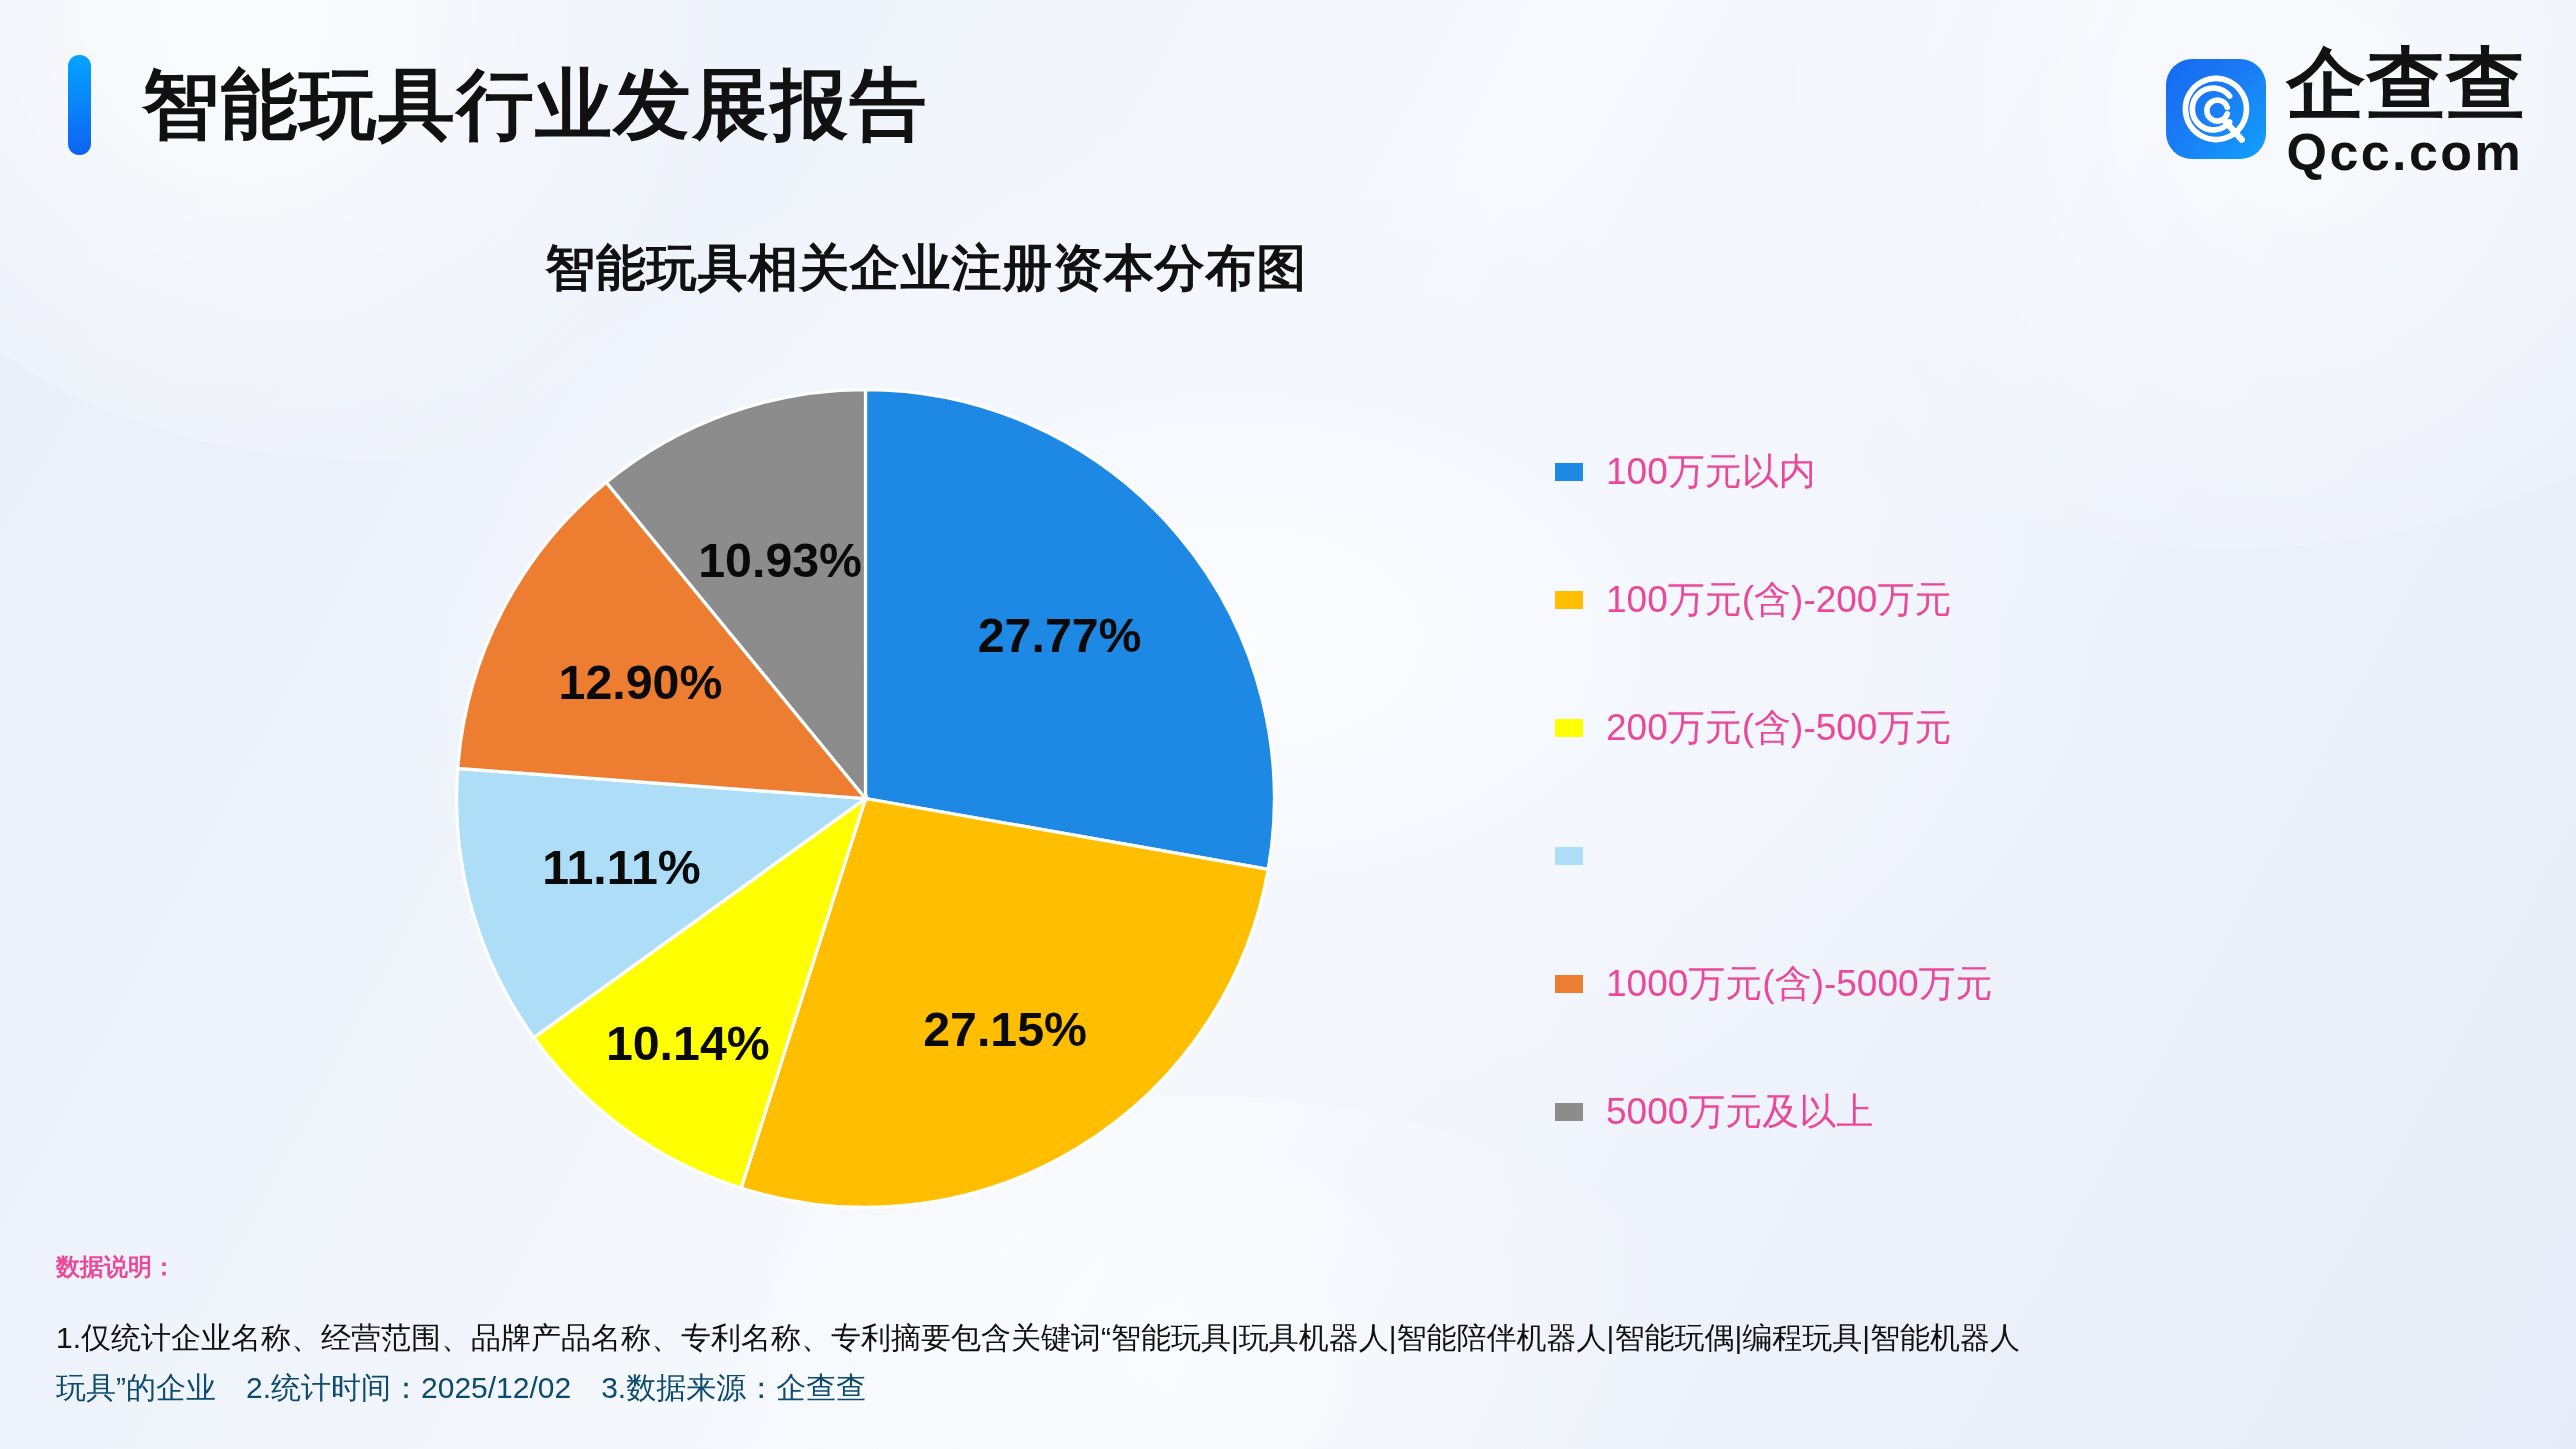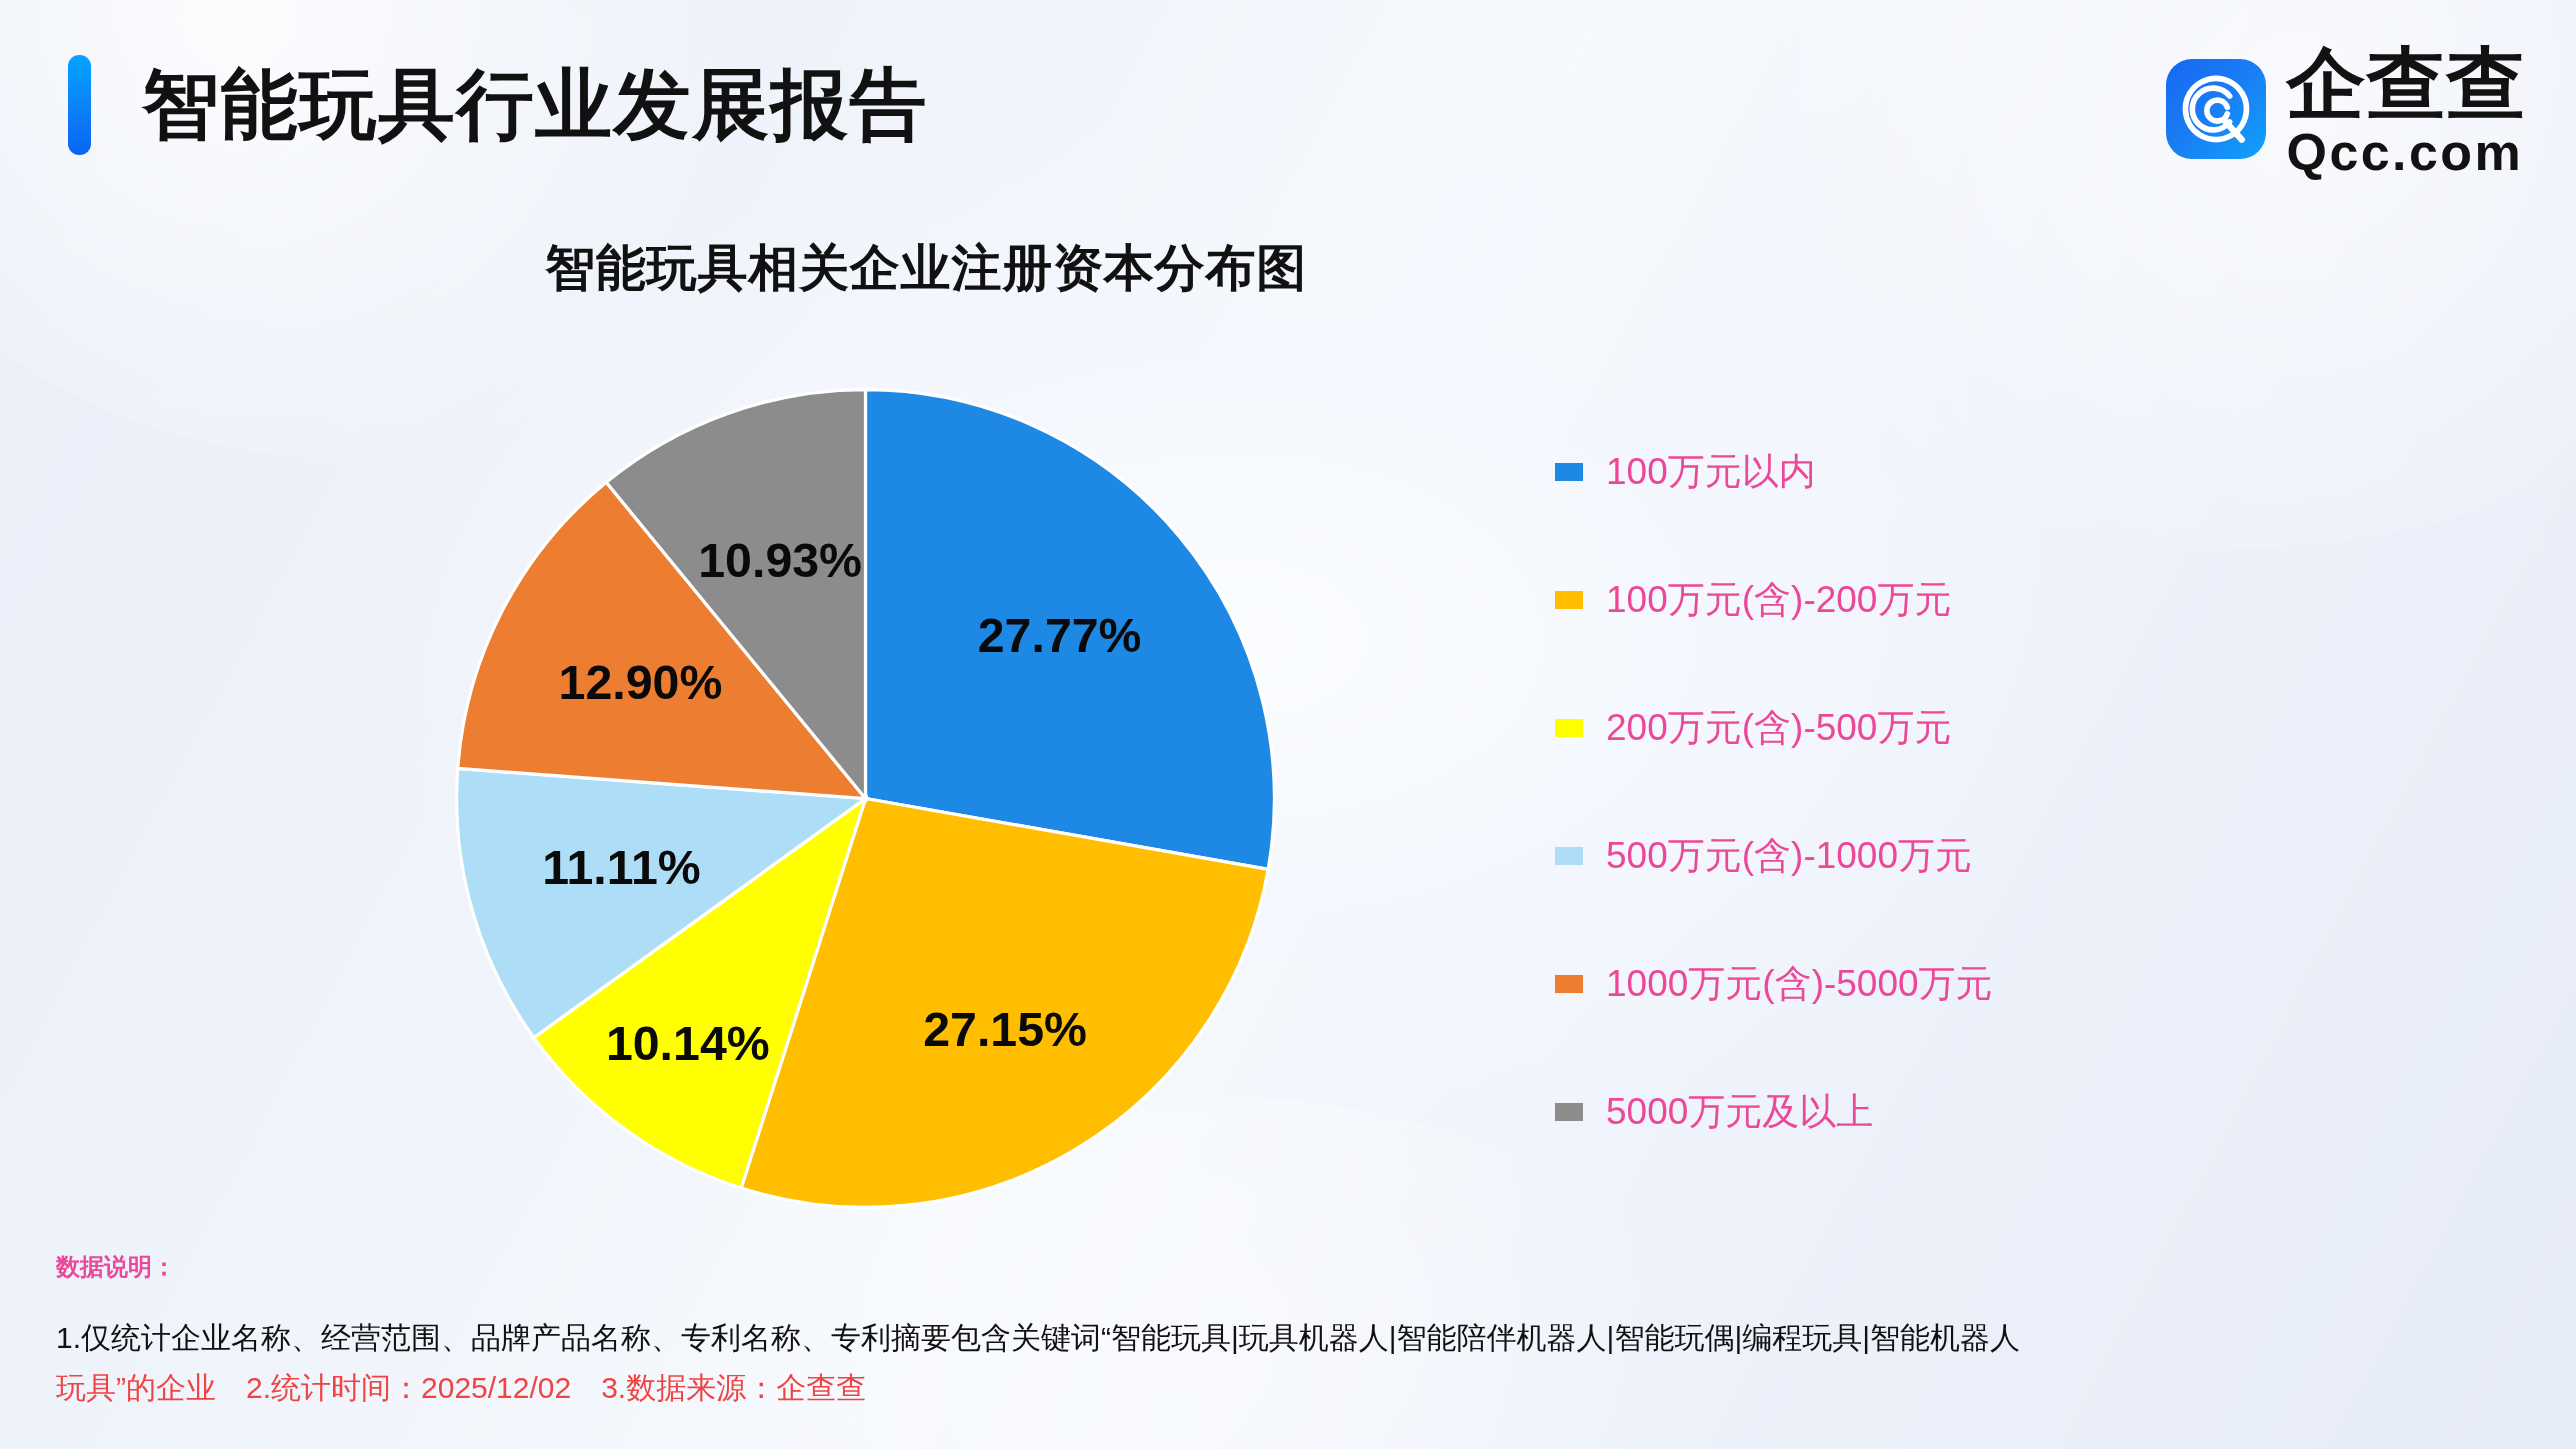--- a/index.html
+++ b/index.html
@@ -48,21 +48,21 @@
   .legend{position:absolute;left:1555px;top:448px;width:886px;}
   .legend-item{display:flex;align-items:center;height:48px;margin-bottom:80px;}
   .legend-item:last-child{margin-bottom:0;}
   .legend-swatch{width:28px;height:18.5px;flex:none;margin-right:23px;}
   .legend-label{font-size:37px;color:#ec4899;white-space:nowrap;line-height:48px;}
 
   
   .footer{position:absolute;left:56px;top:1244px;width:2471px;}
   .footer-heading{font-size:24px;color:#ec4899;line-height:45px;font-weight:bold;}
   .footer-note{font-size:30px;color:#111;line-height:50px;margin-top:24px;white-space:nowrap;}
-  .footer-note2{font-size:30px;color:#ef4444;line-height:50px;white-space:nowrap;}
+  .footer-note2{font-size:30px;color:#0c4a6e;line-height:50px;white-space:nowrap;}
 </style>
 </head>
 <body>
 
 <div class="bg-blob blob-a"></div>
 <div class="bg-blob blob-b"></div>
 <div class="bg-blob blob-c"></div>
 
 <div class="header">
   <div class="accent-bar"></div>
@@ -113,21 +113,20 @@
     <div class="legend-item">
       <span class="legend-swatch" style="background: rgb(255, 191, 0);"></span>
       <span class="legend-label">100万元(含)-200万元</span>
     </div>
     <div class="legend-item">
       <span class="legend-swatch" style="background: rgb(255, 255, 0);"></span>
       <span class="legend-label">200万元(含)-500万元</span>
     </div>
     <div class="legend-item">
       <span class="legend-swatch" style="background: rgb(174, 222, 247);"></span>
-      <span class="legend-label">500万元(含)-1000万元</span>
     </div>
     <div class="legend-item">
       <span class="legend-swatch" style="background: rgb(237, 125, 49);"></span>
       <span class="legend-label">1000万元(含)-5000万元</span>
     </div>
     <div class="legend-item">
       <span class="legend-swatch" style="background: rgb(140, 140, 140);"></span>
       <span class="legend-label">5000万元及以上</span>
     </div>
   </div>

